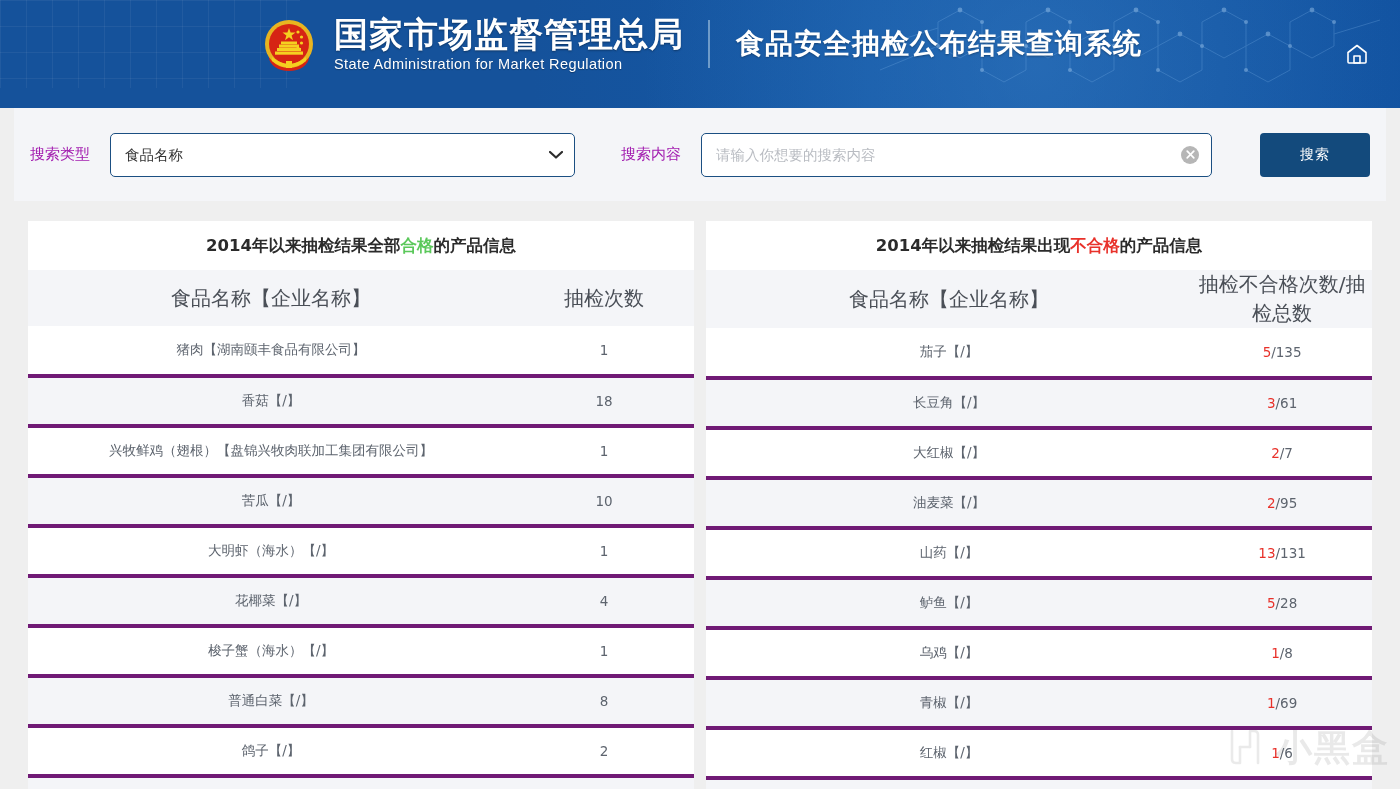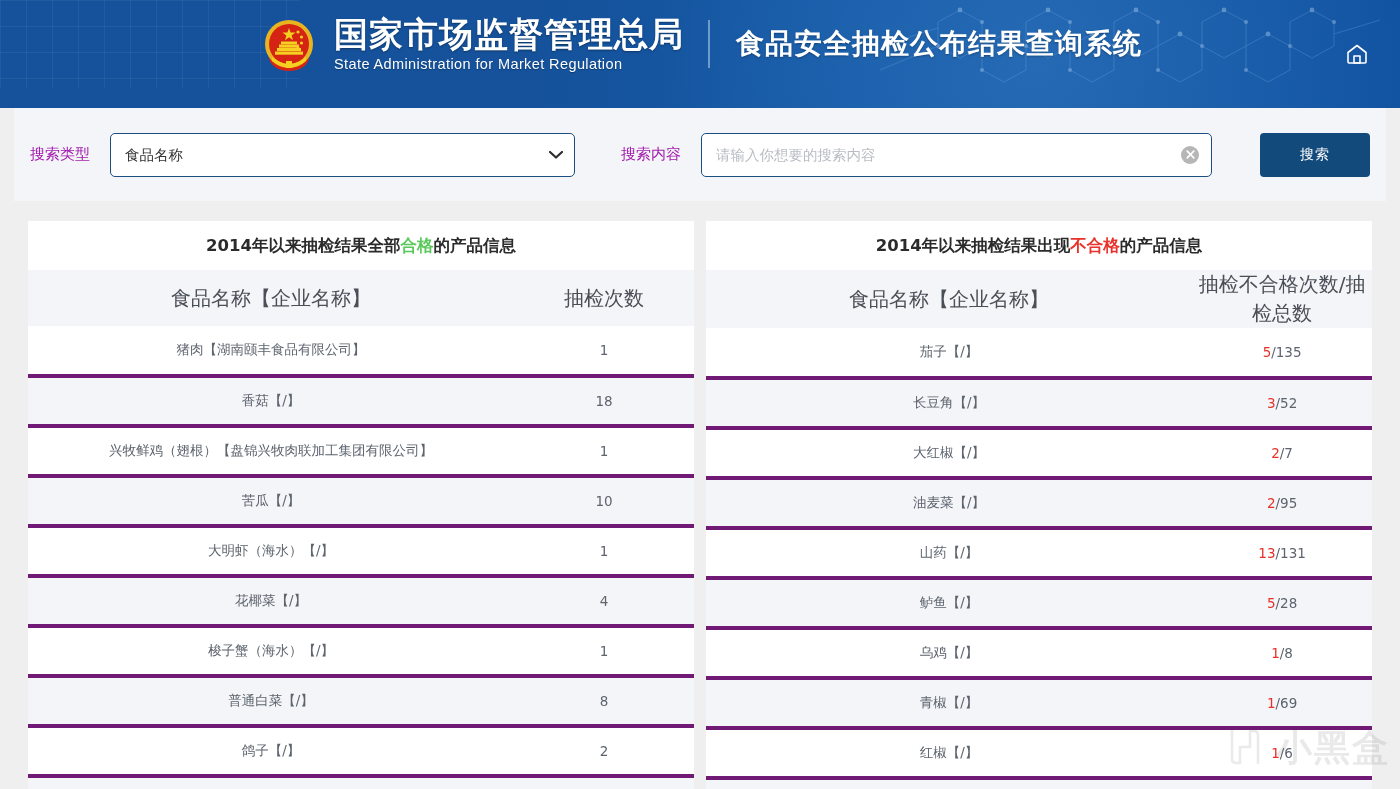--- a/index.html
+++ b/index.html
@@ -377,21 +377,21 @@
               <th>抽检不合格次数/抽检总数</th>
             </tr>
           </thead>
           <tbody id="right-body">
               <tr>
                 <td>茄子【/】</td>
                 <td><span class="numer">5</span><span class="denom">/135</span></td>
               </tr>
               <tr>
                 <td>长豆角【/】</td>
-                <td><span class="numer">3</span><span class="denom">/52</span></td>
+                <td><span class="numer">3</span><span class="denom">/61</span></td>
               </tr>
               <tr>
                 <td>大红椒【/】</td>
                 <td><span class="numer">2</span><span class="denom">/7</span></td>
               </tr>
               <tr>
                 <td>油麦菜【/】</td>
                 <td><span class="numer">2</span><span class="denom">/95</span></td>
               </tr>
               <tr>

